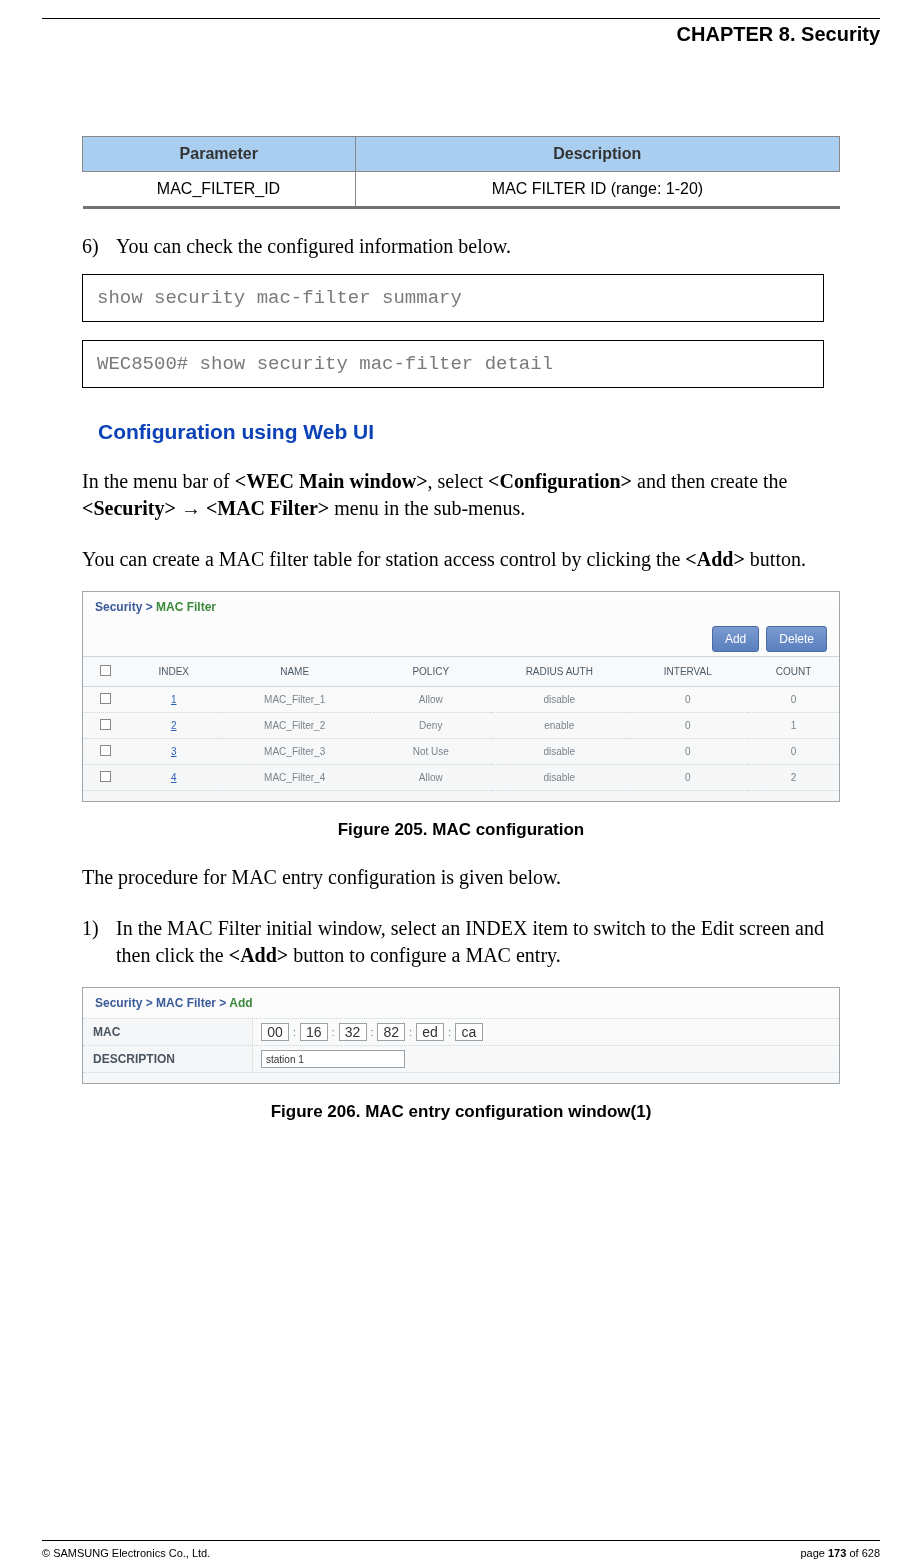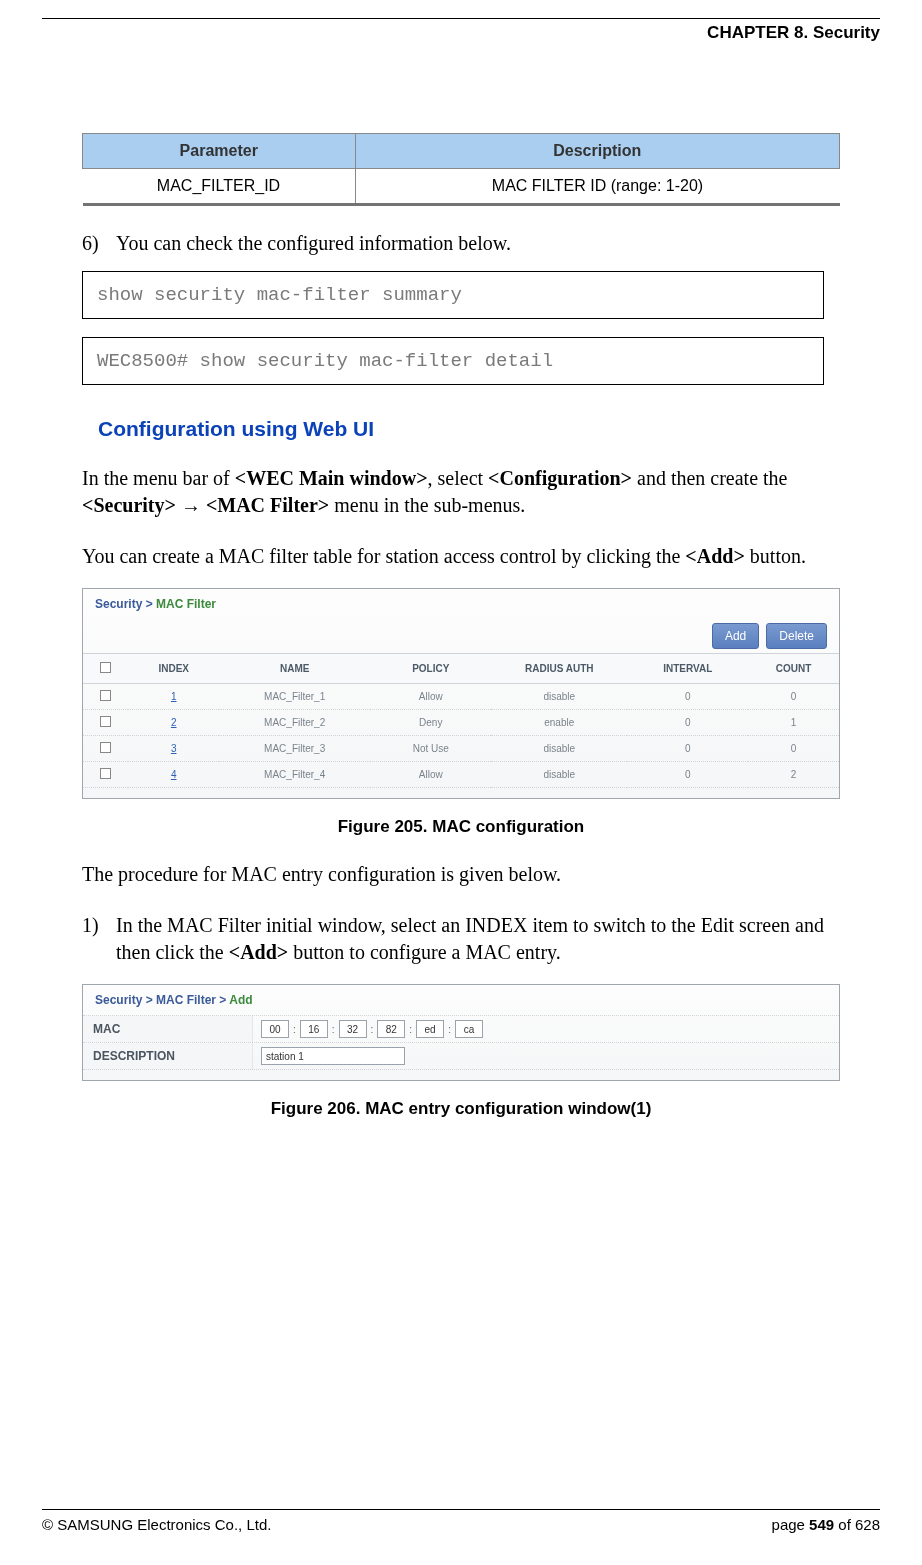--- a/index.html
+++ b/index.html
@@ -12,21 +12,21 @@
     background: #fff;
     position: relative;
     padding: 18px 42px 0 42px;
   }
   .header-bar {
     border-top: 1.3px solid #000;
     padding-top: 4px;
     text-align: right;
     font-family: Arial, Helvetica, sans-serif;
     font-weight: bold;
-    font-size: 17px;
+    font-size: 20px;
     margin-bottom: 90px;
   }
   .content { padding: 0 40px 0 40px; }
   .param-table { width: 100%; border-collapse: collapse; font-family: Arial, sans-serif; font-size: 16px; }
   .param-table th { background: #a9cef0; color: #333; font-weight: bold; padding: 8px 6px; border: 1px solid #888; }
   .param-table td { padding: 8px 6px; border-bottom: 3px solid #737373; text-align: center; }
   .param-table td:first-child { border-right: 1px solid #888; }
   .body-text { margin: 24px 0 14px 0; font-size: 20px; line-height: 1.35; }
   .step { display: flex; margin: 24px 0 14px 0; font-size: 20px; line-height: 1.35;}
   .step-num { width: 34px; flex: none; }
@@ -71,54 +71,54 @@
     background: linear-gradient(#7a9bd0,#5a7fbf);
     color: #fff;
     border: 1px solid #4c6aa3;
     border-radius: 3px;
     padding: 5px 12px;
     font-size: 12px;
     margin-left: 4px;
   }
   .mf-table { width: 100%; border-collapse: collapse; table-layout: fixed; }
   .mf-table th {
-    font-size: 10px; color: #4c5a66; font-weight: bold; text-align: center;
+    font-size: 10px; color: #4c5a66; font-weight: normal; text-align: center;
     padding: 8px 4px; border-top: 1px solid #d0d4d8; border-bottom: 1px solid #d0d4d8;
     background: #f7f9fb;
   }
   .mf-table td {
     font-size: 10px; color: #7a838c; text-align: center;
     padding: 6px 4px; border-bottom: 1px dotted #cfd4d8;
   }
   .mf-link { color: #2d5fb4; text-decoration: underline; }
   .chk { width: 11px; height: 11px; border: 1px solid #888; display: inline-block; background:#fff; }
   .shot .pad-bottom { height: 10px; }
   
   .formrow { display: flex; align-items: center; border-top: 1px dotted #cfd4d8; }
   .formrow .lbl {
     width: 170px; flex: none; padding: 6px 10px; font-size: 12px; color: #4b5560;
     font-weight: bold; background:#f4f6f8; border-right:1px solid #e4e7ea;
   }
   .formrow .val { padding: 4px 8px; display:flex; align-items:center; gap:4px; flex-wrap:wrap; }
   .mini-input {
     width: 28px; height: 18px; border: 1px solid #9aa3ac; background: #fff;
-    font-size: 10px; text-align: center; color: #333;
+    font-size: 14px; text-align: center; color: #333;
   }
   .desc-input {
     width: 144px; height: 18px; border: 1px solid #9aa3ac; background:#fff;
     font-size: 10px; padding: 0 4px; color:#333;
   }
   .sep { color:#666; font-size:10px; }
   .footer {
     position: absolute;
-    bottom: 32px; left: 42px; right: 42px;
+    bottom: 6px; left: 42px; right: 42px;
     border-top: 1.3px solid #000;
     padding-top: 6px;
     font-family: Arial, Helvetica, sans-serif;
-    font-size: 15px;
+    font-size: 11px;
     display: flex;
     justify-content: space-between;
   }
   .footer .pg .bold { font-weight: bold; }
 </style>
 </head>
 <body>
 
 <div class="header-bar">
   <span>CHAPTER 8. Security</span>
@@ -274,15 +274,15 @@
     <div class="pad-bottom"></div>
   </div>
 
   <div class="fig-caption">Figure 206. MAC entry configuration window(1)</div>
 
 </div>
 
 <div class="footer">
   <span>© SAMSUNG Electronics Co., Ltd.</span>
   <span class="pg">
-    <span>page </span><span class="bold">549</span><span> of 628</span>
+    <span>page </span><span class="bold">173</span><span> of 628</span>
   </span>
 </div>
 
 </body></html>

